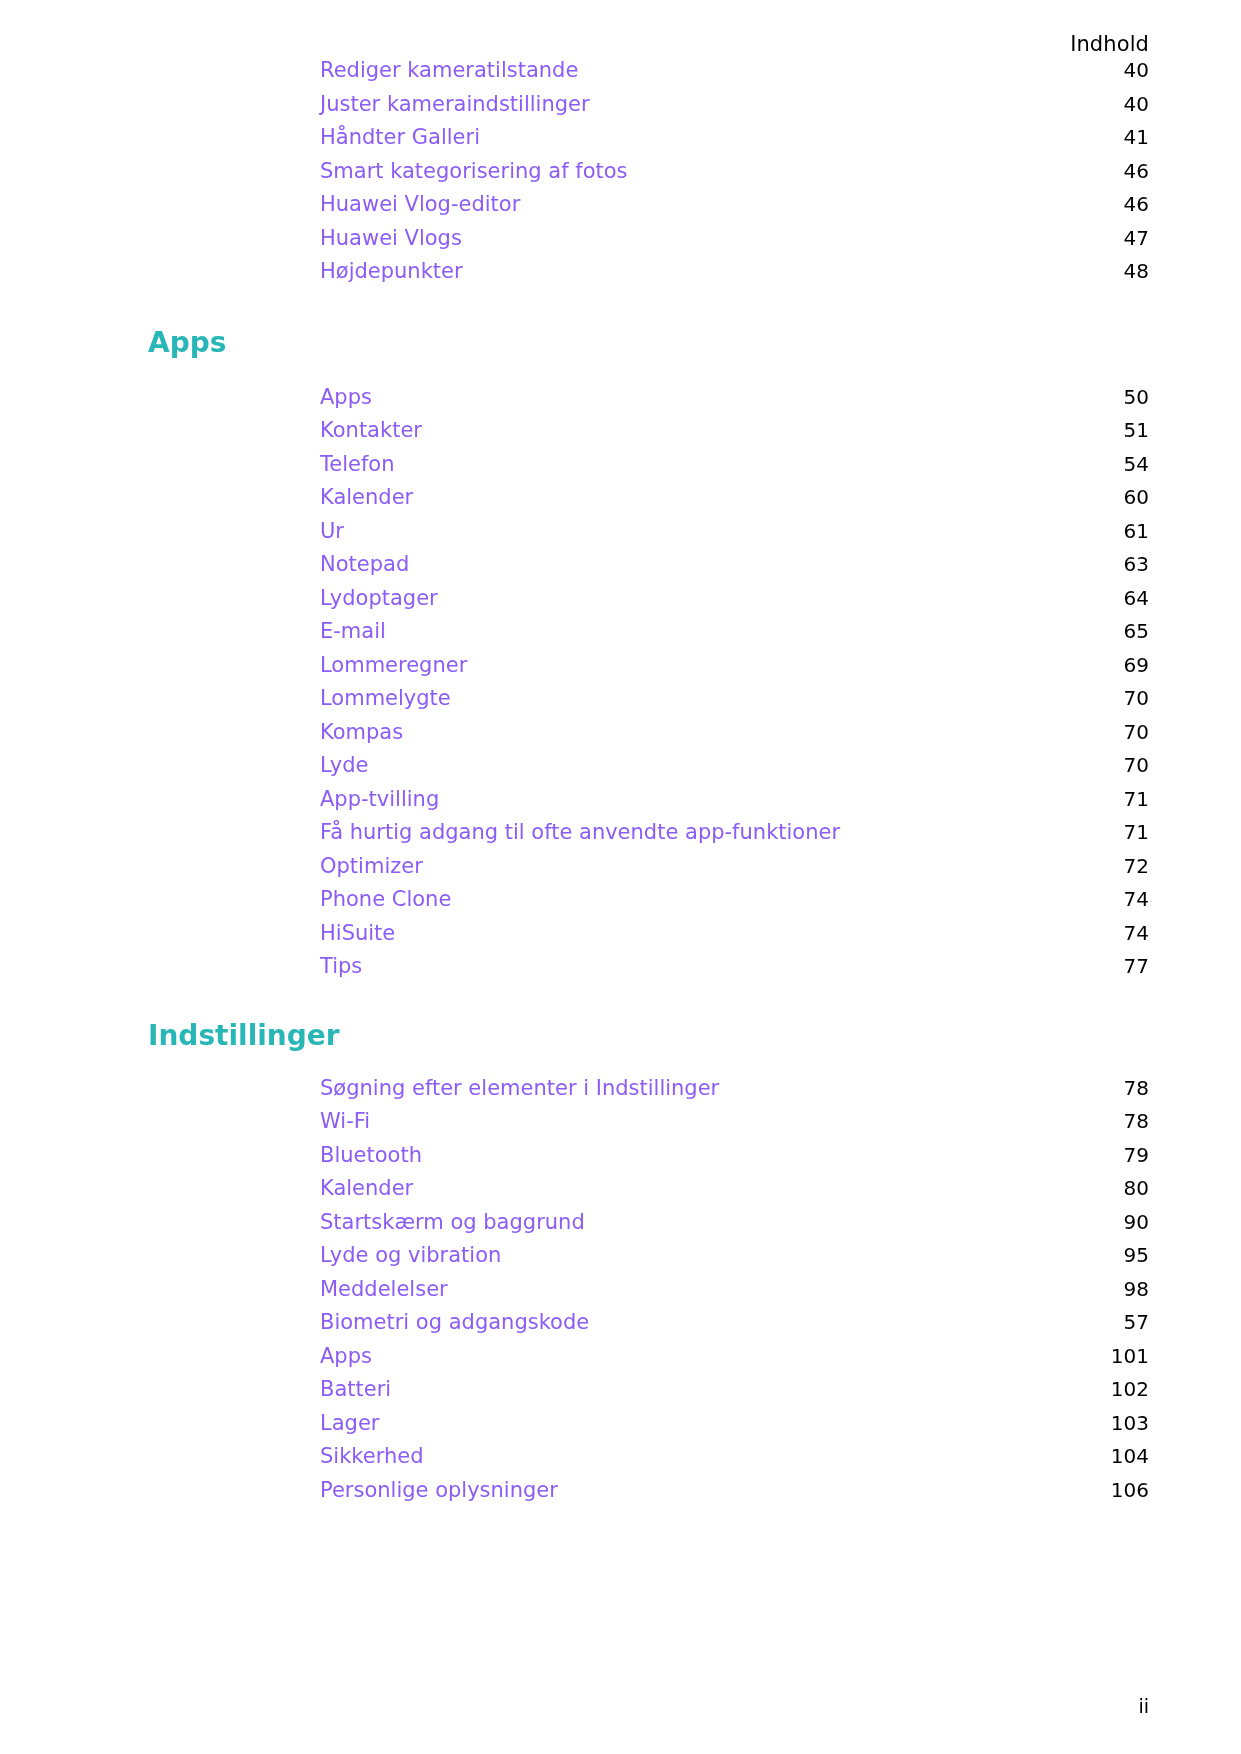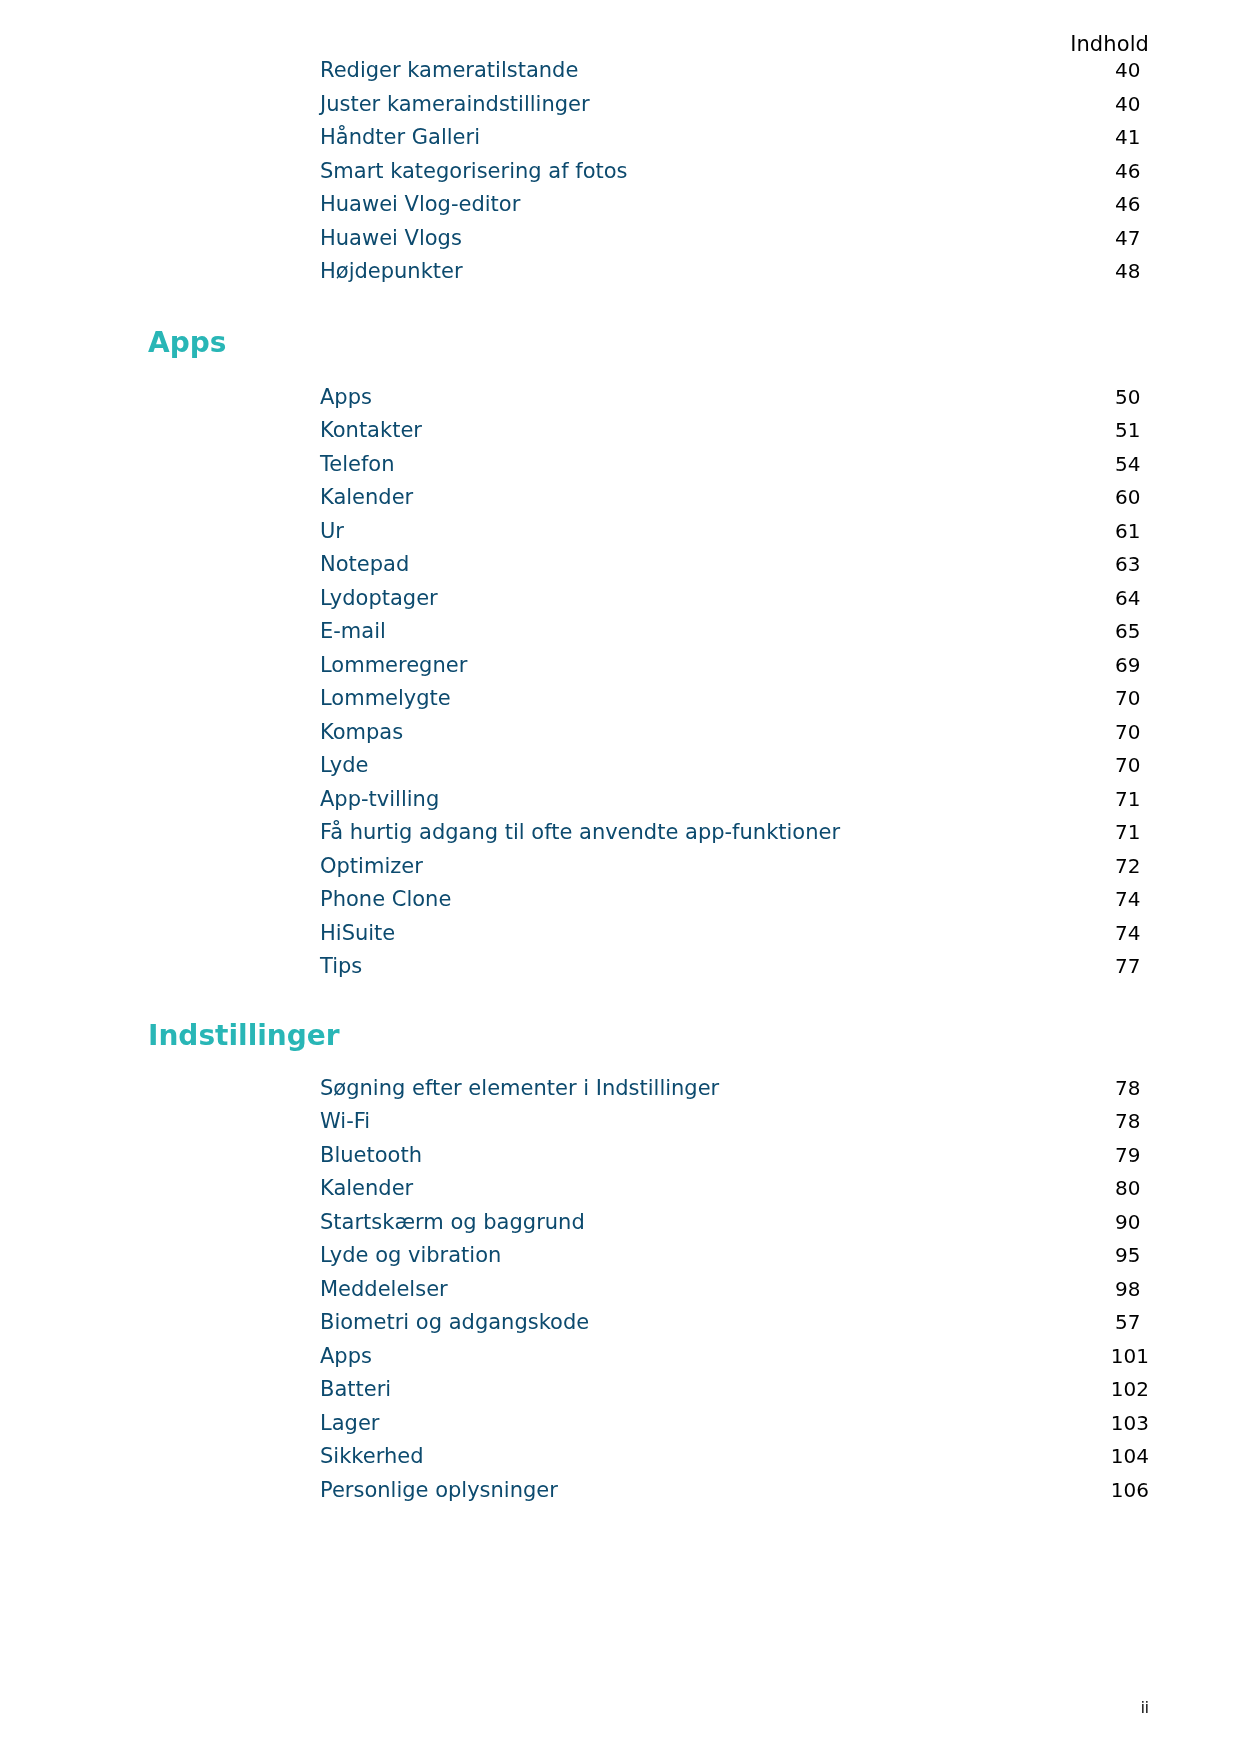--- a/index.html
+++ b/index.html
@@ -73,44 +73,44 @@
     display: flex;
     align-items: baseline;
     margin-left: 320px;
     margin-right: 92px;
     height: 33.5px;
   }
 
   .toc-title {
     font-size: 21px;
     line-height: 1;
-    color: #0c4a6e;
+    color: #8b5cf6;
     white-space: nowrap;
     flex: 0 0 auto;
   }
 
   .toc-filler {
     flex: 1 1 auto;
   }
 
   .toc-page {
     font-size: 20px;
     line-height: 1;
     color: #000000;
     flex: 0 0 auto;
-    text-align: left;
+    text-align: right;
     min-width: 34px;
   }
 
   
   .folio {
     position: absolute;
     bottom: 38px;
     right: 92px;
-    font-size: 15px;
+    font-size: 19px;
     line-height: 1;
     color: #000000;
   }
 </style>
 </head>
 <body>
 
 <div class="page">
 
   <div class="running-head">Indhold</div>

